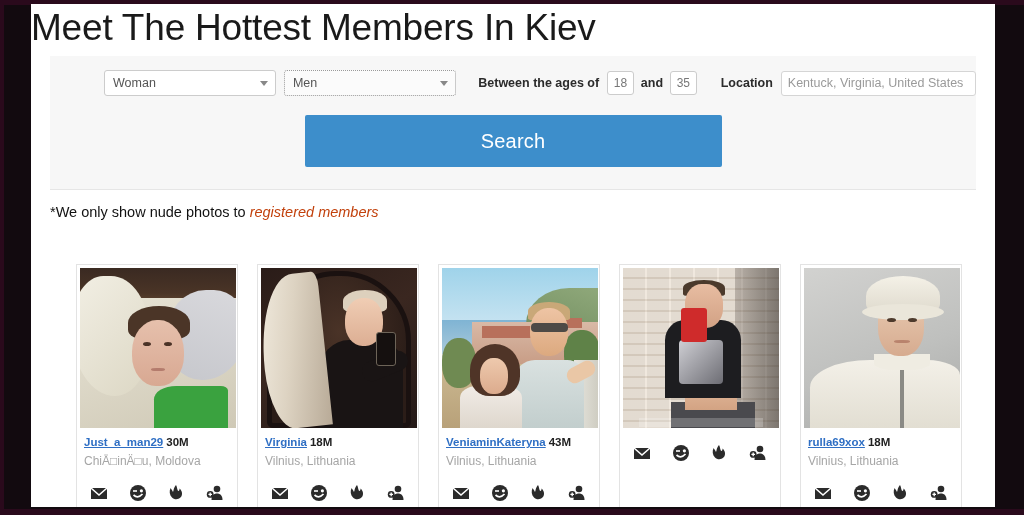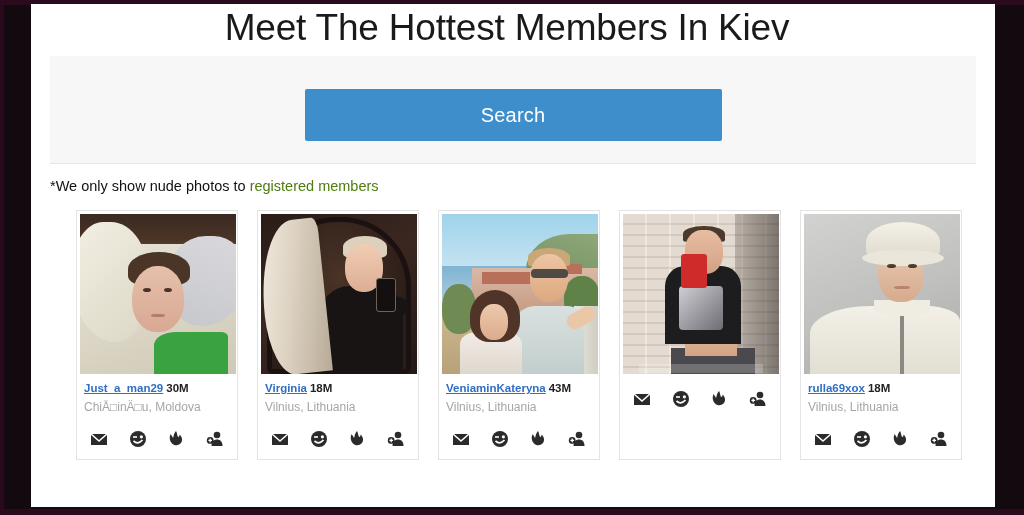--- a/index.html
+++ b/index.html
@@ -35,21 +35,20 @@
     left: 31px; top: 4px;
     width: 964px; height: 503px;
     background: #ffffff;
     overflow: hidden;
   }
 
   
   .hero-title {
     margin: 0;
     padding: 2px 12px 6px 0;
-    text-align: center;
     font-size: 37px;
     font-weight: normal;
     color: #1a1a1a;
     letter-spacing: -0.2px;
     line-height: 44px;
   }
 
   
   .search-panel {
     margin: 0 19px;
@@ -152,35 +151,37 @@
     letter-spacing: 0.2px;
   }
 
   
   .notice {
     margin: 14px 0 0 19px;
     font-size: 14.5px;
     color: #111;
   }
   .notice a {
-    color: #4d7c0f;
+    color: #c2410c;
     text-decoration: none;
+    font-style: italic;
   }
 
   
   .cards {
     display: flex;
     margin: 16px 0 0 45px;
     gap: 19px;
   }
   .card {
     width: 162px;
     background: #fff;
     border: 1px solid #e3e3e3;
     padding: 3px 3px 0 3px;
+    margin-top: 28px;
   }
   .photo {
     width: 156px; height: 160px;
     position: relative;
     overflow: hidden;
     background: #d8d8d8;
   }
   .card-body { padding: 7px 4px 0 4px; }
   .uname-line {
     font-size: 11.5px;
@@ -299,20 +300,42 @@
 <div id="frame">
   <div id="frame-top-tint"></div>
   <div id="frame-bottom-tint"></div>
   <div id="frame-left-tint"></div>
 
   <div id="page">
 
     <h1 class="hero-title">Meet The Hottest Members In Kiev</h1>
 
     <div class="search-panel">
+      <div class="search-row">
+
+        <div class="select-box">
+          <span>Woman</span>
+          <span class="caret"></span>
+        </div>
+
+        <div class="gap-sm"></div>
+
+        <div class="select-box focused">
+          <span>Men</span>
+          <span class="caret"></span>
+        </div>
+
+        <span class="age-label">Between the ages of</span>
+        <div class="age-input">18</div>
+        <span class="and-label">and</span>
+        <div class="age-input">35</div>
+
+        <span class="loc-label">Location</span>
+        <div class="loc-input">Kentuck, Virginia, United States</div>
+      </div>
 
       <div class="search-btn-wrap">
         <button class="search-btn">Search</button>
       </div>
     </div>
 
     <div class="notice">
       <span>*We only show nude photos to </span><a href="#">registered members</a>
     </div>
 

